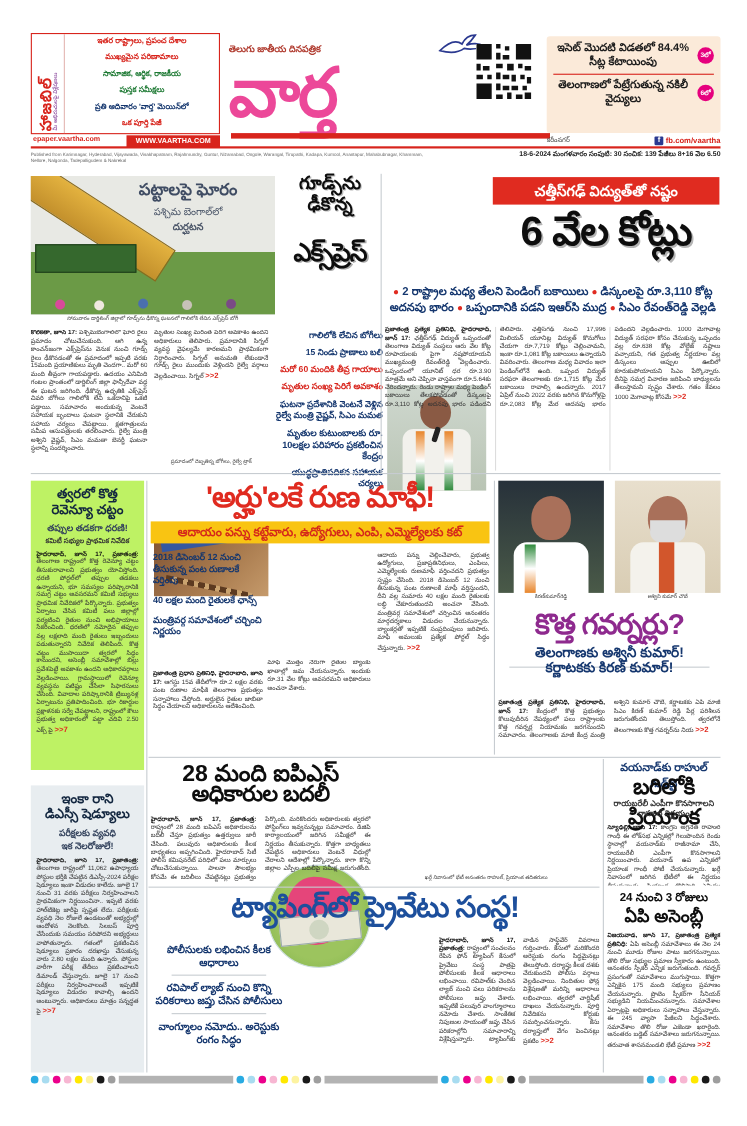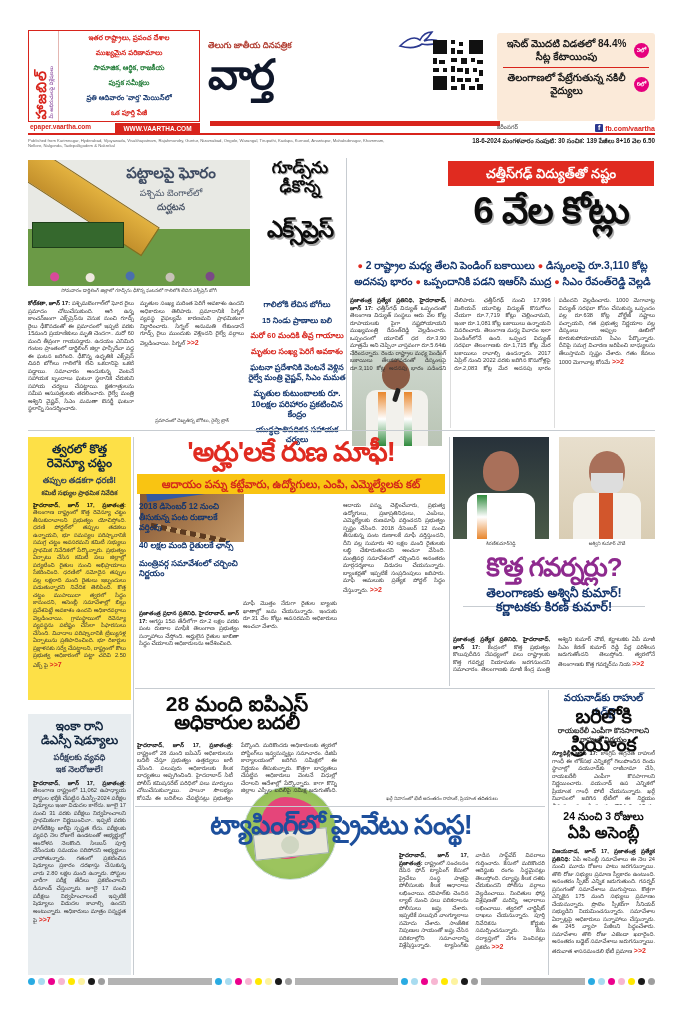--- a/index.html
+++ b/index.html
@@ -18,21 +18,21 @@
   .promo-vert .vs { position:absolute; left:19px; bottom:2px; writing-mode:vertical-rl; transform:rotate(180deg); color:#7a2f8f; font-size:5px; }
   .promo-main { flex:1; padding:3px 2px; text-align:center; display:flex; flex-direction:column; justify-content:space-between; }
   .promo-main .l { font-size:7px; font-weight:bold; line-height:1.25; }
   .c-red { color:#d8241c; } .c-green { color:#1e7a34; } .c-blue { color:#14366e; }
   .promo-footer { left:28px; top:123px; width:172px; height:11px; display:flex; font-size:6.5px; font-weight:bold; }
   .promo-footer .ep { flex:1; color:#d8241c; padding-left:2px; }
   .promo-footer .ww { flex:1; background:#d8241c; color:#fff; text-align:center; line-height:11px; }
 
   .brand { left:208px; top:34px; width:228px; text-align:left; }
   .brand .tagline { font-size:8.5px; color:#b03a2e; font-weight:bold; display:inline-block; }
-  .brand .title { font-size:42px; line-height:1.0; font-weight:bold; color:#0f172a; letter-spacing:-2px; margin-top:2px; }
+  .brand .title { font-size:62px; line-height:1.0; font-weight:bold; color:#ec4899; letter-spacing:-2px; margin-top:2px; }
   .bird { position:absolute; right:-6px; top:-4px; }
   .brand-rule { left:210px; top:121px; width:290px; height:5px; background:#d8241c; }
 
   .qr { left:433px; top:40px; width:50px; height:50px; background:#fff; }
 
   .teaser-box { left:497px; top:33px; width:158px; height:88px; background:#fbead9; border-radius:3px; padding:5px 6px; }
   .teaser-item { display:flex; align-items:center; gap:4px; }
   .teaser-item .t { flex:1; font-size:10px; font-weight:bold; color:#1c1c1c; line-height:1.25; text-align:center; }
   .pgcircle { width:15px; height:15px; border-radius:50%; background:#e6007e; color:#fff; font-size:6px; font-weight:bold; display:flex; align-items:center; justify-content:center; flex:0 0 auto; }
   .teaser-div { height:1px; background:#d8241c; margin:4px 0; }
@@ -66,21 +66,21 @@
       radial-gradient(circle at 64% 58%, #c8c2b8 4px, transparent 5px),
       radial-gradient(circle at 82% 52%, #7a4a86 4px, transparent 5px); }
   .train-overlay { position:absolute; right:4px; top:4px; width:150px; text-align:center; }
   .train-overlay .o1 { font-size:15px; font-weight:bold; color:#3f4c63; }
   .train-overlay .o2 { font-size:9px; font-weight:normal; color:#4a5568; margin-top:3px; }
   .train-overlay .o3 { font-size:9px; font-weight:bold; color:#4a5568; margin-top:2px; }
   .train-caption { left:28px; top:288px; width:222px; }
   .train-headline { left:252px; top:158px; width:96px; text-align:center; color:#0d0d0d; }
   .train-headline .h1 { font-size:16.5px; font-weight:900; line-height:1.15; text-shadow:1px 1px 0 #bbb; }
   .train-headline .h3 { font-size:23px; font-weight:900; letter-spacing:-1px; margin-top:20px; text-shadow:1.5px 1.5px 0 #aaa; }
-  .train-subs { left:246px; top:300px; width:102px; text-align:center; }
+  .train-subs { left:246px; top:300px; width:102px; text-align:right; }
   .train-subs .s { font-size:7.8px; font-weight:bold; line-height:1.25; margin-bottom:6px; }
   .train-subs .s.big { font-size:8.3px; }
   .train-body1 { left:28px; top:300px; width:106px; height:128px; }
   .train-body2 { left:140px; top:300px; width:104px; height:50px; }
   .wreck-photo { left:140px; top:352px; width:104px; height:64px; background:linear-gradient(135deg,#7d5032,#a97b4e 60%,#c59a6b); }
   .wreck-bogie { position:absolute; left:6px; top:4px; width:60px; height:16px; background:#3558a0; transform:rotate(-8deg); }
   .wreck-track { position:absolute; left:10px; bottom:6px; width:80px; height:5px; background:repeating-linear-gradient(90deg,#5c3a20 0 6px,#caa36f 6px 10px); transform:rotate(12deg); }
   .wreck-caption { left:140px; top:418px; width:104px; }
 
   
@@ -94,21 +94,21 @@
   .revanth-photo .mic { position:absolute; left:42px; top:38px; width:5px; height:14px; background:#222; border-radius:2px; transform:rotate(18deg); }
   .power-banner { left:448px; top:161px; width:206px; height:25px; background:#e02b20; color:#fff; font-size:13px; font-weight:bold; text-align:center; line-height:25px; }
   .power-headline { left:448px; top:190px; width:206px; font-size:37px; font-weight:900; text-align:center; color:#0d0d0d; letter-spacing:-1px; text-shadow:1.5px 1.5px 0 #b5b5b5; }
   .power-bullets { left:350px; top:258px; width:305px; font-size:10.3px; font-weight:bold; color:#14366e; text-align:center; line-height:1.5; }
   .dot { color:#e02b20; font-size:9px; }
   .power-body { left:350px; top:297px; width:305px; height:131px; column-count:3; column-gap:8px; column-rule:1px solid #ddd; }
 
   .row1-hline { left:28px; top:430px; width:627px; }
 
   
-  .revenue-panel { left:28px; top:437px; width:103px; height:263px; background:#fde047; padding:5px 5px; }
+  .revenue-panel { left:28px; top:437px; width:103px; height:263px; background:#bef264; padding:5px 5px; }
   .panel-h { font-size:12px; font-weight:900; text-align:center; color:#12263f; line-height:1.2; }
   .panel-s1 { font-size:8.3px; font-weight:bold; text-align:center; color:#33425c; margin-top:4px; }
   .panel-s2 { font-size:6.3px; font-weight:bold; text-align:center; color:#333; margin-top:2px; }
   .revenue-body { margin-top:4px; height:188px; }
 
   .col-vline1 { left:133px; top:437px; height:538px; }
   .col-vline2 { left:449px; top:437px; height:249px; }
 
   
   .loan-headline { left:137px; top:437px; width:308px; font-size:27px; font-weight:900; color:#e02b20; text-align:center; letter-spacing:-1px; }
@@ -408,20 +408,27 @@
   </div>
   <div class="abs body-txt pri-body">
     <span class="dateline">న్యూఢిల్లీ, జూన్ 17:</span>
     <span>కాంగ్రెస్ అగ్రనేత రాహుల్ గాంధీ ఈ లోక్‌సభ ఎన్నికల్లో గెలుపొందిన రెండు స్థానాల్లో వయనాడ్‌కు రాజీనామా చేసి, రాయబరేలీ ఎంపీగా కొనసాగాలని నిర్ణయించారు. వయనాడ్ ఉప ఎన్నికలో ప్రియాంక గాంధీ పోటీ చేయనున్నారు. ఖర్గే నివాసంలో జరిగిన భేటీలో ఈ నిర్ణయం తీసుకున్నారు. ప్రియాంక తొలిసారి ఎన్నికల బరిలోకి దిగనుండటం విశేషం. రాయబరేలీ ఎపుడు</span>
     
   </div>
 
   <div class="abs hline row3-hline"></div>
 
   <div class="abs tap-headline">ట్యాపింగ్‌లో ప్రైవేటు సంస్థ!</div>
+  <div class="abs tap-subs">
+    <div class="s">పోలీసులకు లభించిన కీలక ఆధారాలు</div>
+    <div class="sep"></div>
+    <div class="s">రవిపాల్ ల్యాబ్ నుంచి కొన్ని పరికరాలు జప్తు చేసిన పోలీసులు</div>
+    <div class="sep"></div>
+    <div class="s">వాంగ్మూలం నమోదు.. అరెస్టుకు రంగం సిద్ధం</div>
+  </div>
 
   <div class="abs body-txt tap-body">
     <span class="dateline">హైదరాబాద్, జూన్ 17, ప్రజాతంత్ర:</span>
     <span>రాష్ట్రంలో సంచలనం రేపిన ఫోన్ ట్యాపింగ్ కేసులో ప్రైవేటు సంస్థ పాత్రపై పోలీసులకు కీలక ఆధారాలు లభించాయి. రవిపాల్‌కు చెందిన ల్యాబ్ నుంచి పలు పరికరాలను పోలీసులు జప్తు చేశారు. ఇప్పటికే పలువురి వాంగ్మూలాలు నమోదు చేశారు. సాంకేతిక నిపుణుల సాయంతో జప్తు చేసిన పరికరాల్లోని సమాచారాన్ని విశ్లేషిస్తున్నారు. ట్యాపింగ్‌కు వాడిన సాఫ్ట్‌వేర్ వివరాలు గుర్తించారు. కేసులో మరికొందరి అరెస్టుకు రంగం సిద్ధమైనట్లు తెలుస్తోంది. దర్యాప్తు కీలక దశకు చేరుకుందని పోలీసు వర్గాలు వెల్లడించాయి. నిందితుల ఫోన్ల విశ్లేషణతో మరిన్ని ఆధారాలు లభించాయి. త్వరలో చార్జిషీట్ దాఖలు చేయనున్నారు. పూర్తి నివేదికను కోర్టుకు సమర్పించనున్నారు. కేసు దర్యాప్తులో వేగం పెంచినట్లు ప్రకటిం</span>
     <span class="jump">&gt;&gt;2</span>
   </div>
 
   <div class="abs asm-h1">24 నుంచి 3 రోజులు</div>
   <div class="abs asm-h2">ఏపి అసెంబ్లీ</div>
   <div class="abs body-txt asm-body">

